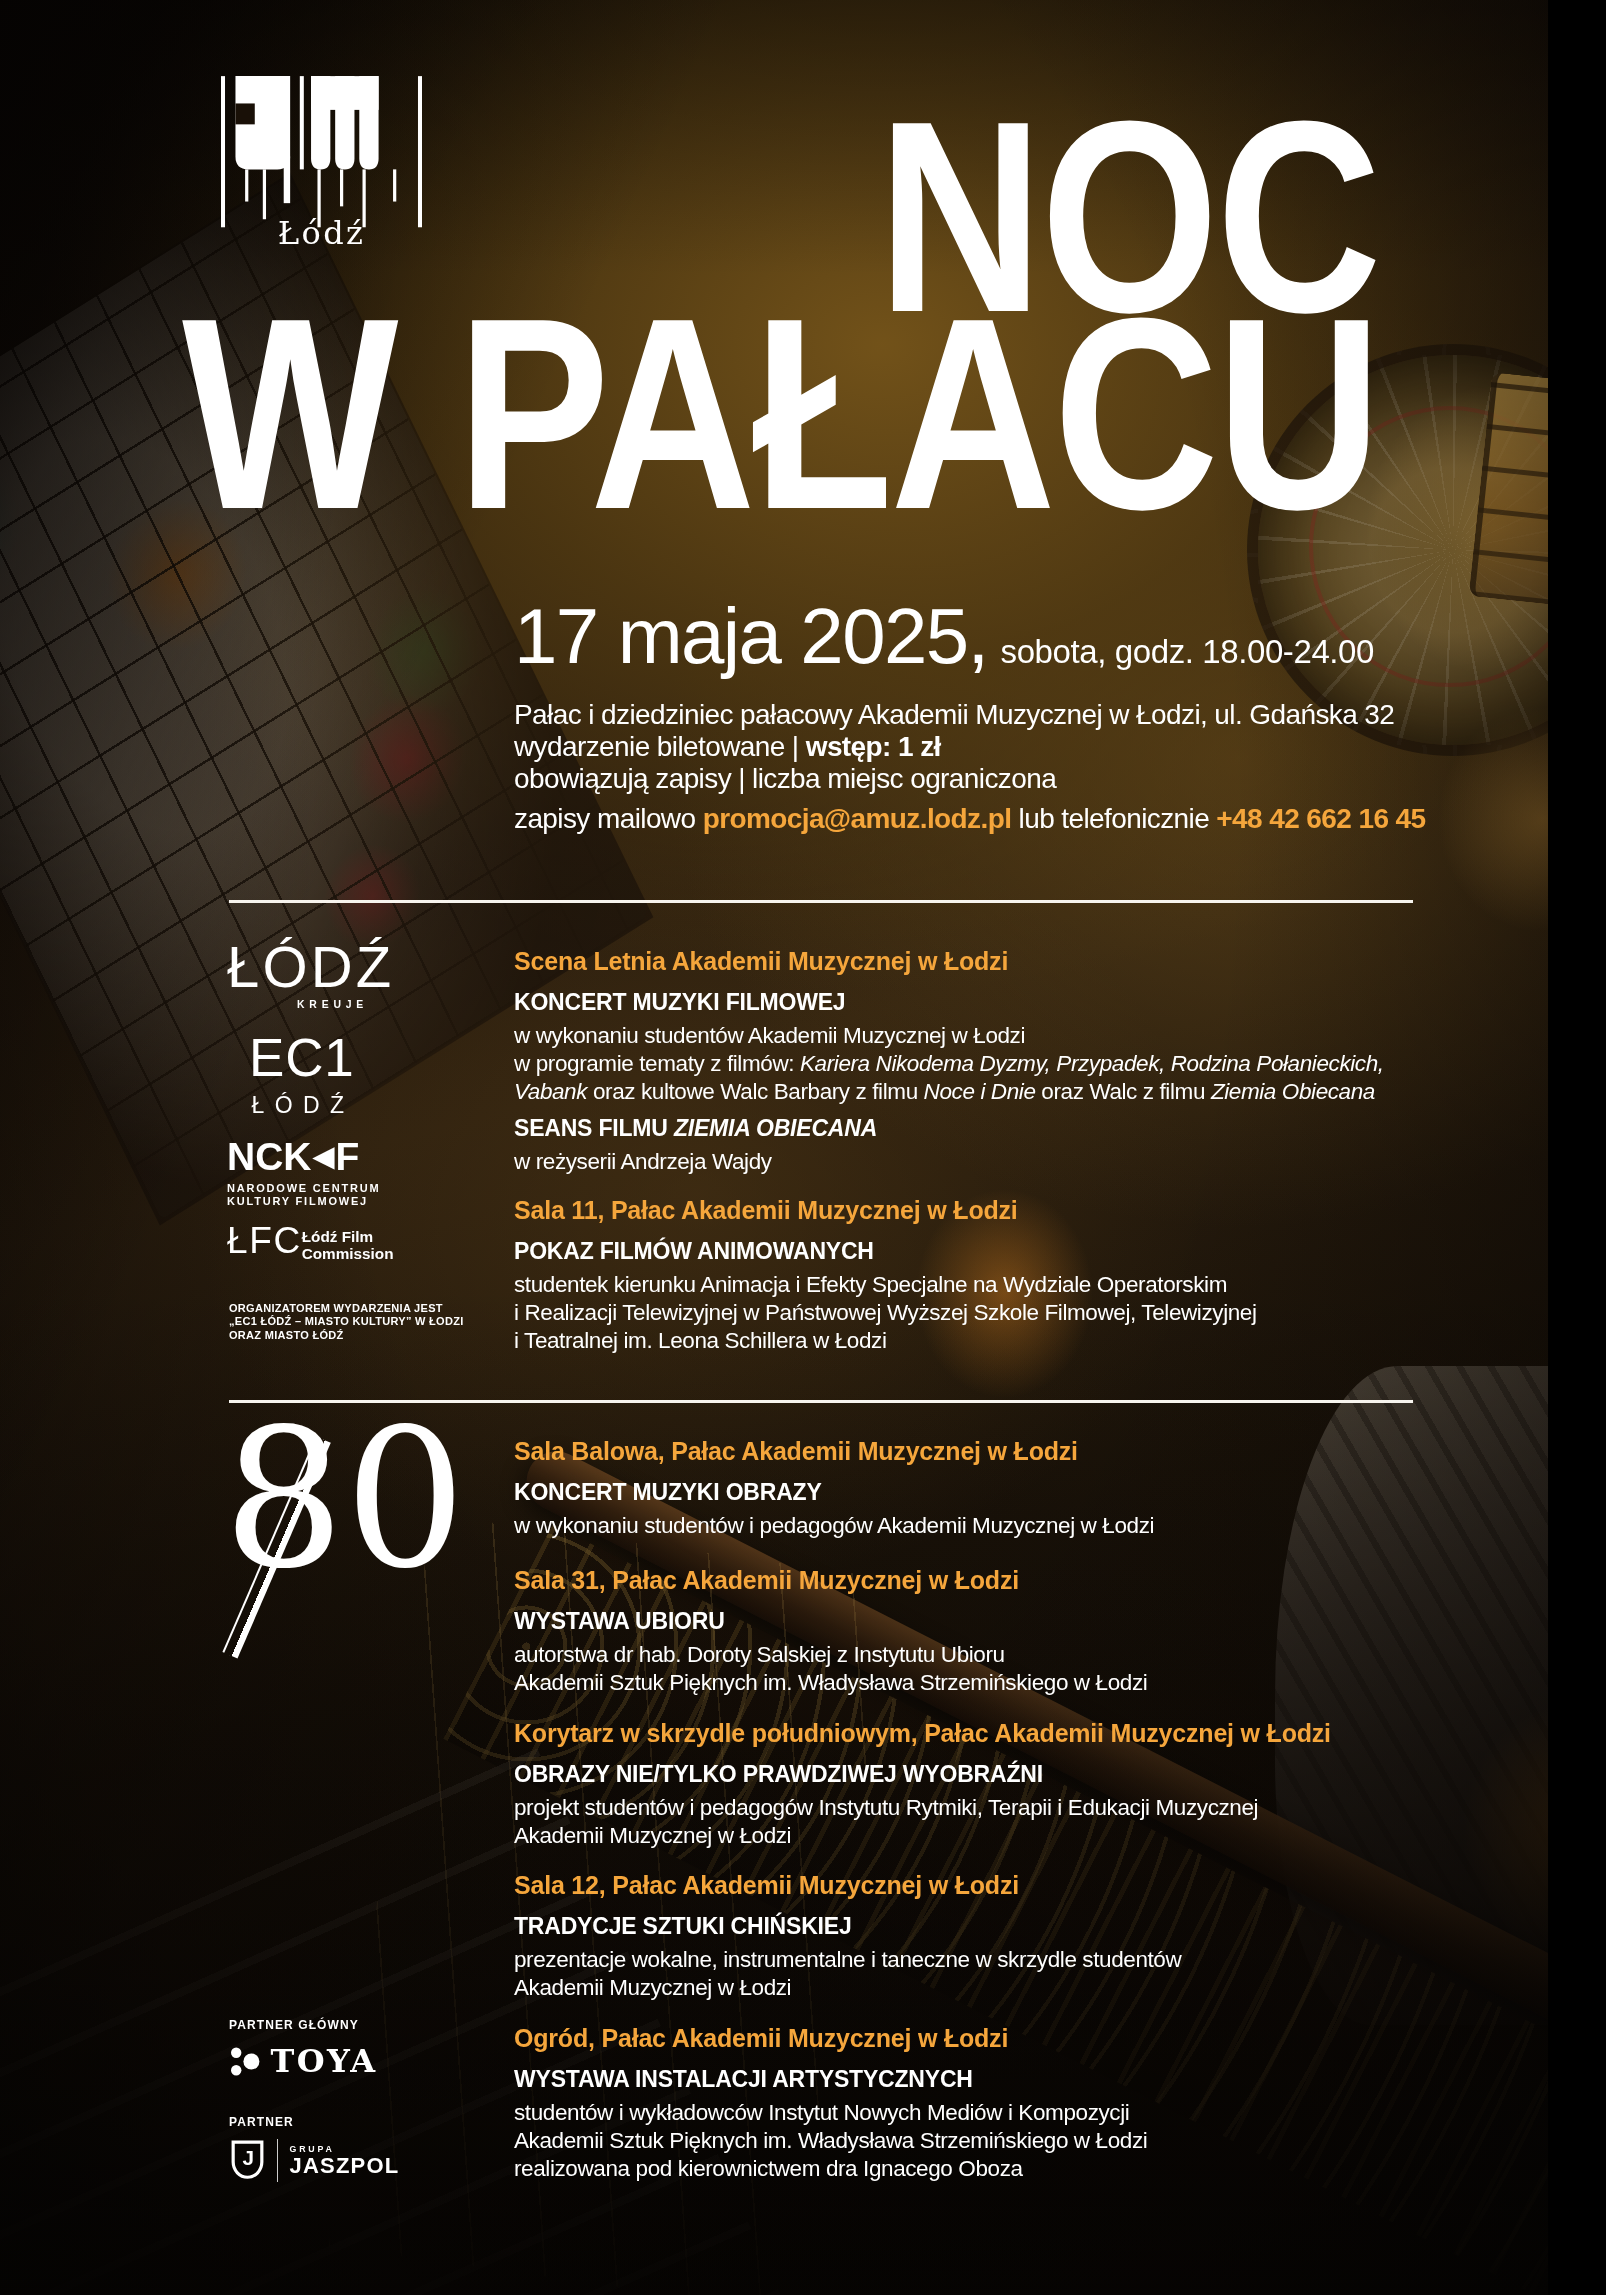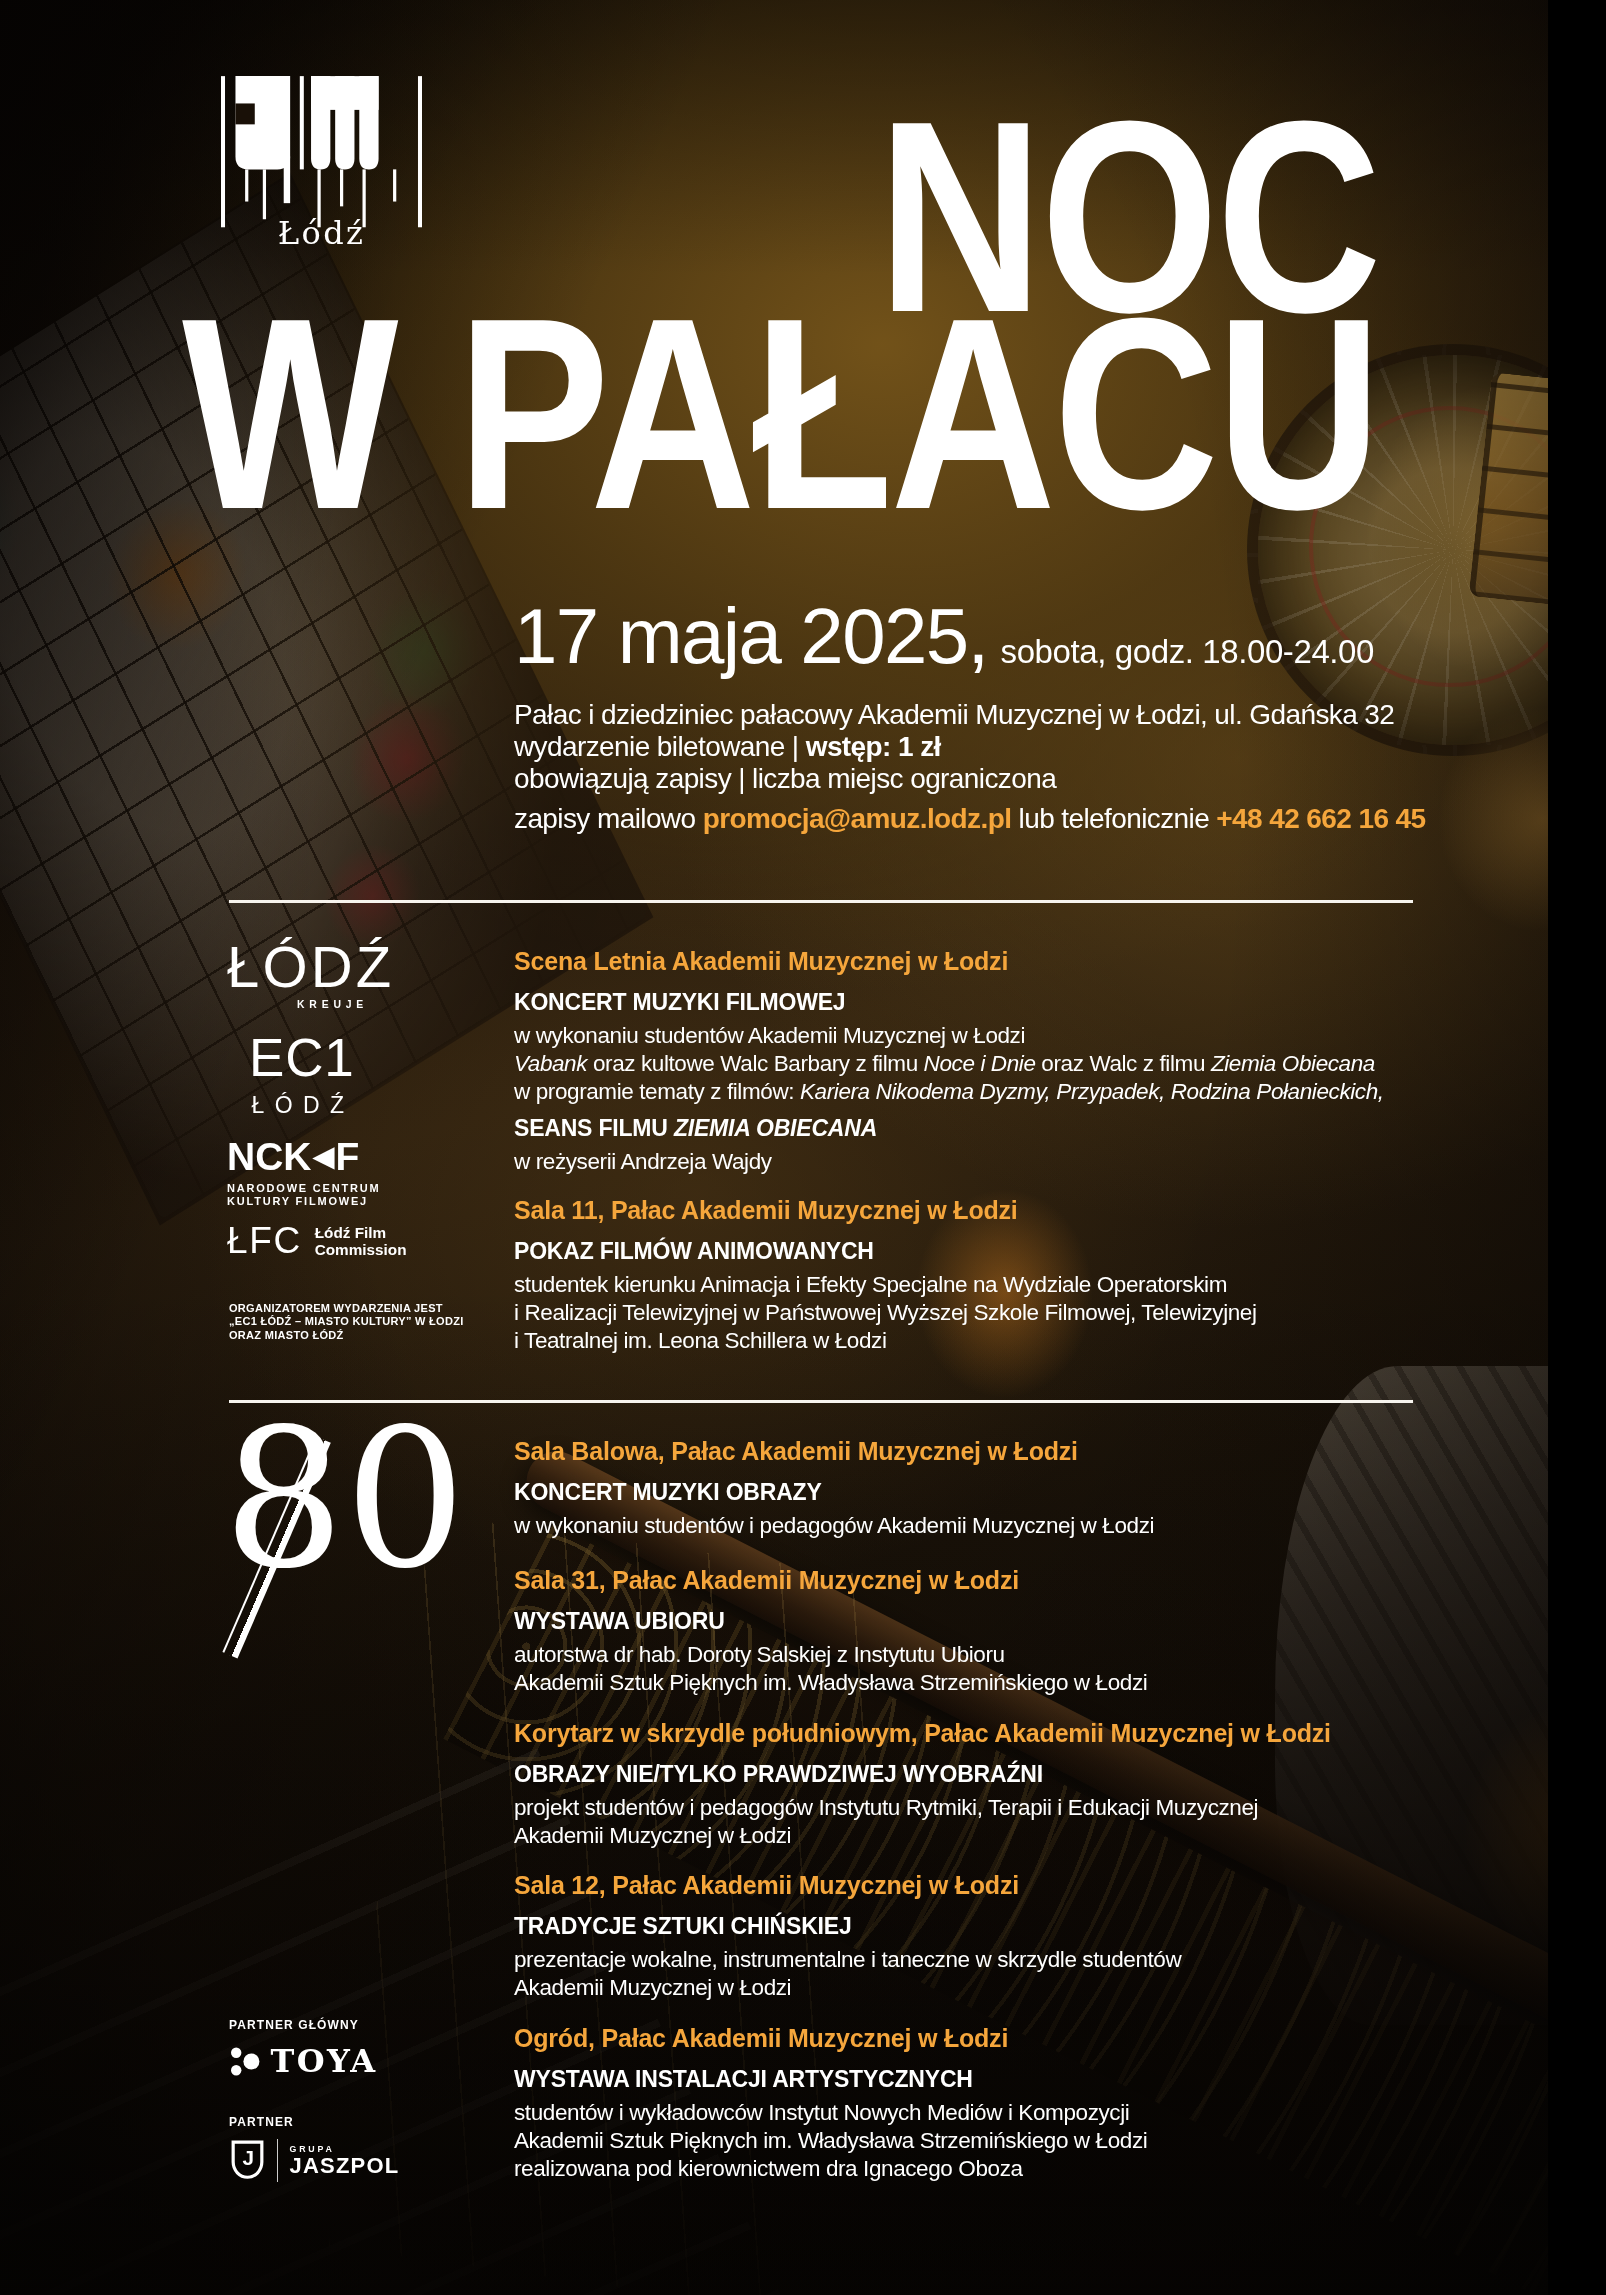--- a/index.html
+++ b/index.html
@@ -122,21 +122,21 @@
   .lk-name { font-size:58px; line-height:1; letter-spacing:3.2px; font-weight:400; }
   .lk-sub { width:141px; text-align:right; font-size:10.4px; font-weight:700;
     letter-spacing:4.8px; margin-top:3.2px; }
   .ec1 { left:249px; top:1031px;text-align:right; }
   .ec1-name { font-size:53px; line-height:1; letter-spacing:0.8px; font-weight:400; }
   .ec1-sub { font-size:23px; letter-spacing:10.4px; margin-top:8px; }
   .nckf { left:227px; top:1137px; }
   .nckf-name { display:flex; align-items:center; font-size:39px; font-weight:700; line-height:1; }
   .nckf-play { font-family:"DejaVu Sans", sans-serif; font-size:29px; margin:0 0.8px; }
   .nckf-sub { margin-top:6.4px; font-size:11px; font-weight:700; letter-spacing:1.8px; line-height:13px; }
-  .lfc { left:227px; top:1220px; display:flex; align-items:center; gap:13px; }
+  .lfc { left:227px; top:1220px; display:flex; align-items:flex-end; }
   .lfc-name { font-size:37px; letter-spacing:1.6px; font-weight:400; }
   .lfc-sub { font-size:15.3px; font-weight:700; line-height:17px; }
   .org { left:229px; top:1302px; font-size:11px; font-weight:700;
     letter-spacing:0.3px; line-height:13.3px; }
 
   .ann-num { left:223px; top:1404px; font-family:"DejaVu Serif", serif;
     font-size:191px; line-height:1; }
   .ann-slash { left:227px; top:1649px; width:235px; height:8px;
     transform:rotate(-66.6deg); transform-origin:0 50%;
     border-top:2px solid #fff; box-shadow:0 6.4px 0 #fff; background:none; }
@@ -218,22 +218,22 @@
 
     <div class="abs divider divider-1"></div>
     <div class="abs divider divider-2"></div>
 
     <div id="sections">
         <div class="abs section" style="top: 947px;">
           <h2 class="loc">Scena Letnia Akademii Muzycznej w Łodzi</h2>
           <div class="ev">
             <h3 class="ev-title"><span>KONCERT MUZYKI FILMOWEJ</span></h3>
             <p class="ev-line"><span>w wykonaniu studentów Akademii Muzycznej w Łodzi</span></p>
+            <p class="ev-line"><span>w programie tematy z filmów: </span><i>Kariera Nikodema Dyzmy, Przypadek, Rodzina Połanieckich,</i></p>
             <p class="ev-line"><i>Vabank</i><span> oraz kultowe Walc Barbary z filmu </span><i>Noce i Dnie</i><span> oraz Walc z filmu </span><i>Ziemia Obiecana</i></p>
-            <p class="ev-line"><span>w programie tematy z filmów: </span><i>Kariera Nikodema Dyzmy, Przypadek, Rodzina Połanieckich,</i></p>
           </div>
           <div class="ev">
             <h3 class="ev-title"><span>SEANS FILMU </span><i>ZIEMIA OBIECANA</i></h3>
             <p class="ev-line"><span>w reżyserii Andrzeja Wajdy</span></p>
           </div>
         </div>
         <div class="abs section" style="top: 1196px;">
           <h2 class="loc">Sala 11, Pałac Akademii Muzycznej w Łodzi</h2>
           <div class="ev">
             <h3 class="ev-title"><span>POKAZ FILMÓW ANIMOWANYCH</span></h3>

